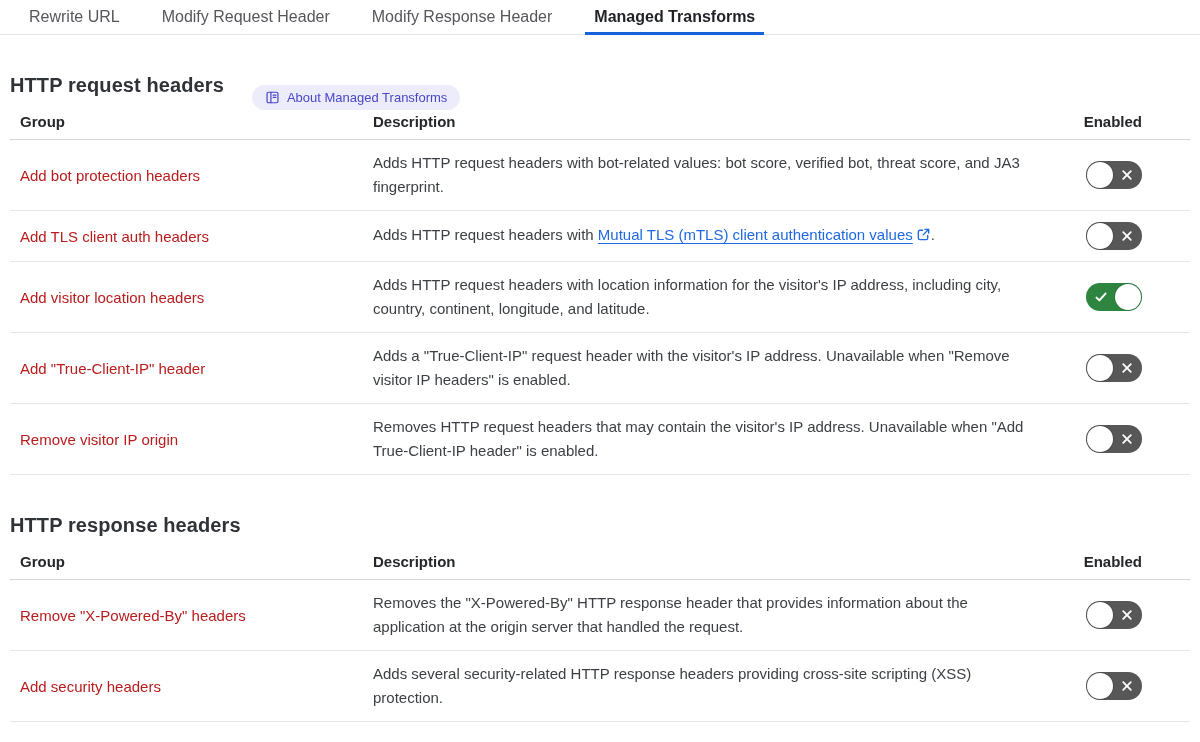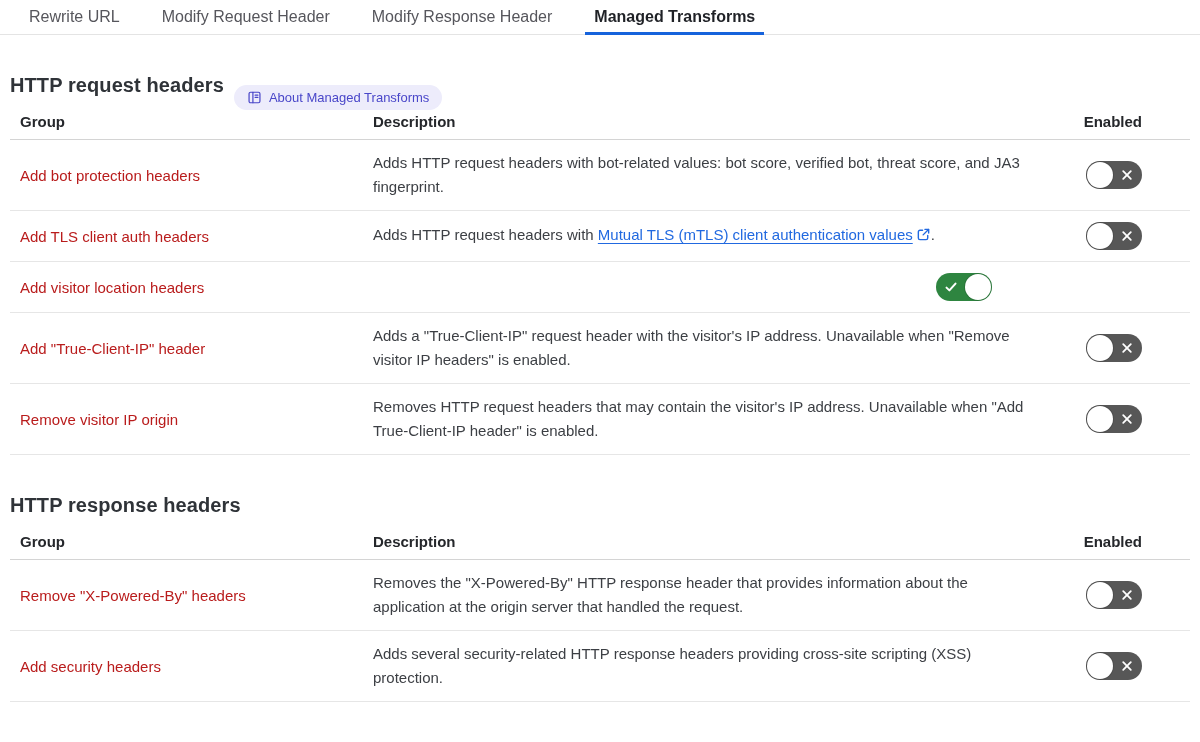--- a/index.html
+++ b/index.html
@@ -35,21 +35,21 @@
     position: absolute;
     left: 0; right: 0; bottom: -1px;
     height: 3px;
     background: #1663dc;
   }
   
   .main { padding: 0 10px; }
   .section-title-row {
     display: flex;
     align-items: center;
-    gap: 10px;
+    gap: 28px;
     margin-top: 36px;
     height: 28px;
   }
   h2.section-title {
     font-size: 20px;
     font-weight: 700;
     color: #2f3338;
     letter-spacing: .1px;
   }
   .badge {
@@ -186,20 +186,21 @@
                 <svg width="12" height="12" viewBox="0 0 12 12" fill="none" stroke="#ffffff" stroke-width="1.8" stroke-linecap="round">
                   <path d="M2.2 2.2 L9.8 9.8 M9.8 2.2 L2.2 9.8"></path>
                 </svg>
               </span>
               <span class="knob"></span>
             </div>
           </div>
         </div>
         <div class="row">
           <div class="cell group">Add visitor location headers</div>
+          <div class="cell desc"><span>Adds HTTP request headers with location information for the visitor's IP address, including city, country, continent, longitude, and latitude.</span></div>
           <div class="cell enabled">
             <div class="toggle on" role="switch" aria-checked="true">
               <span class="glyph">
                 <svg width="14" height="14" viewBox="0 0 14 14" fill="none" stroke="#ffffff" stroke-width="2" stroke-linecap="round" stroke-linejoin="round">
                   <path d="M2.5 7.6 L5.4 10.4 L11.5 3.6"></path>
                 </svg>
               </span>
               <span class="knob"></span>
             </div>
           </div>

